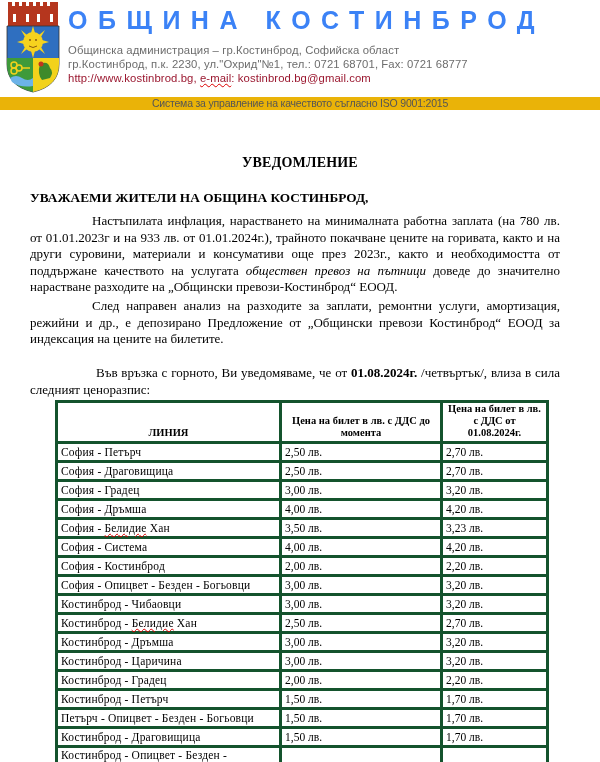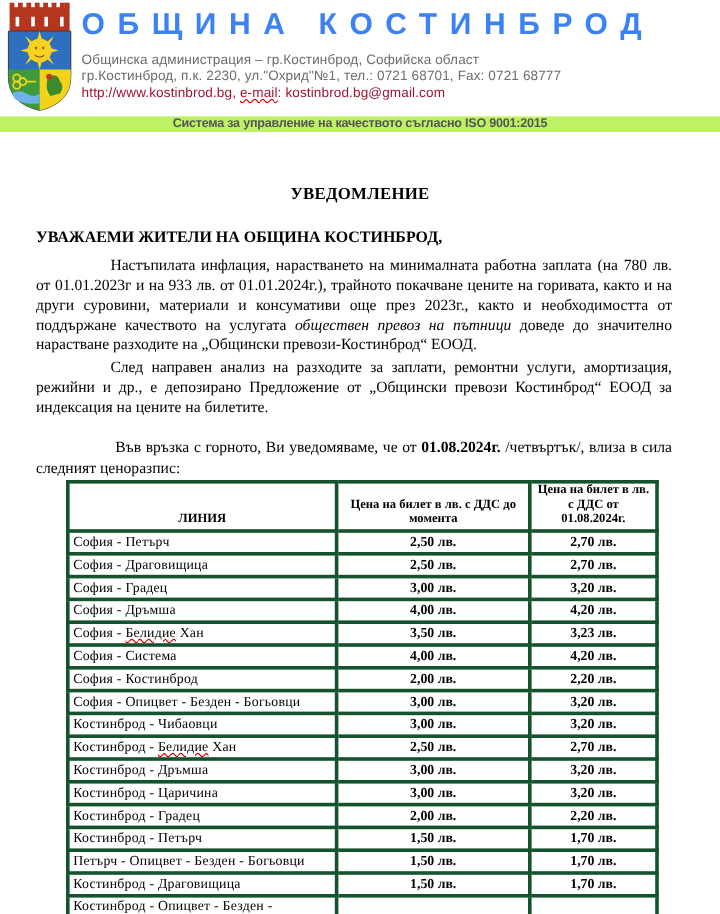--- a/index.html
+++ b/index.html
@@ -5,36 +5,36 @@
   html, body { margin: 0; padding: 0; background: #ffffff; }
   body { width: 600px; height: 762px; overflow: hidden; position: relative; font-family: "Liberation Serif", serif; color: #000; }
   .header { position: absolute; left: 0; top: 0; width: 600px; height: 96px; }
   .logo { position: absolute; left: 4px; top: 2px; width: 58px; height: 92px; }
   .title { position: absolute; left: 68px; top: 6px; font-family: "Liberation Sans", sans-serif; font-weight: bold; font-size: 25px; letter-spacing: 10.5px; color: #3b82f6; white-space: nowrap; }
   .addr { position: absolute; left: 68px; font-family: "Liberation Sans", sans-serif; font-size: 11.3px; color: #6d6d6d; white-space: nowrap; letter-spacing: 0.1px; }
   .addr1 { top: 44px; }
   .addr2 { top: 58px; }
   .addr3 { top: 72px; color: #9b1830; }
   .addr3 .em { text-decoration: underline wavy #d00; text-decoration-thickness: 1px; }
-  .iso { position: absolute; left: 0; top: 97px; width: 600px; height: 13px; background: #bef264; font-family: "Liberation Sans", sans-serif; font-weight: bold; font-size: 10.5px; color: #555; text-align: center; line-height: 13px; letter-spacing: -0.2px; }
+  .iso { position: absolute; left: 0; top: 97px; width: 600px; height: 13px; background: #eab308; font-family: "Liberation Sans", sans-serif; font-weight: normal; font-size: 10.5px; color: #555; text-align: center; line-height: 13px; letter-spacing: -0.2px; }
   .heading { position: absolute; left: 0; top: 155px; width: 600px; text-align: center; font-weight: bold; font-size: 14px; letter-spacing: 0.2px; }
   .salut { position: absolute; left: 30px; top: 190px; font-weight: bold; font-size: 13.3px; }
   .para { position: absolute; left: 30px; width: 530px; font-size: 13px; line-height: 16.5px; text-align: justify; }
   .p1 { top: 213px; }
   .p2 { top: 298px; }
   .p3 { top: 365px; }
   .indent { display: inline-block; width: 62px; }
   .indent3 { display: inline-block; width: 66px; }
   .p1 i { font-style: italic; }
   table.prices { position: absolute; left: 55px; top: 400px; width: 494px; border-collapse: collapse; font-size: 11.5px; }
   table.prices td, table.prices th { border: 3px solid #14532d; padding: 0 3px; height: 16px; line-height: 15px; }
   table.prices th { font-weight: bold; font-size: 10.5px; text-align: center; line-height: 12px; vertical-align: bottom; padding-bottom: 2px; height: 28px; }
   table.prices th.line { vertical-align: bottom; }
   table.prices td.route { text-align: left; letter-spacing: 0.2px; }
-  table.prices td.price { text-align: center; vertical-align: bottom; font-weight: bold; }
+  table.prices td.price { vertical-align: bottom; }
   .wavy { text-decoration: underline wavy #d00; text-decoration-thickness: 1px; }
   .col1 { width: 215px; }
   .col2 { width: 152px; }
 </style>
 </head>
 <body>
 
 <div class="header">
   <svg class="logo" viewBox="0 0 58 92">
 

